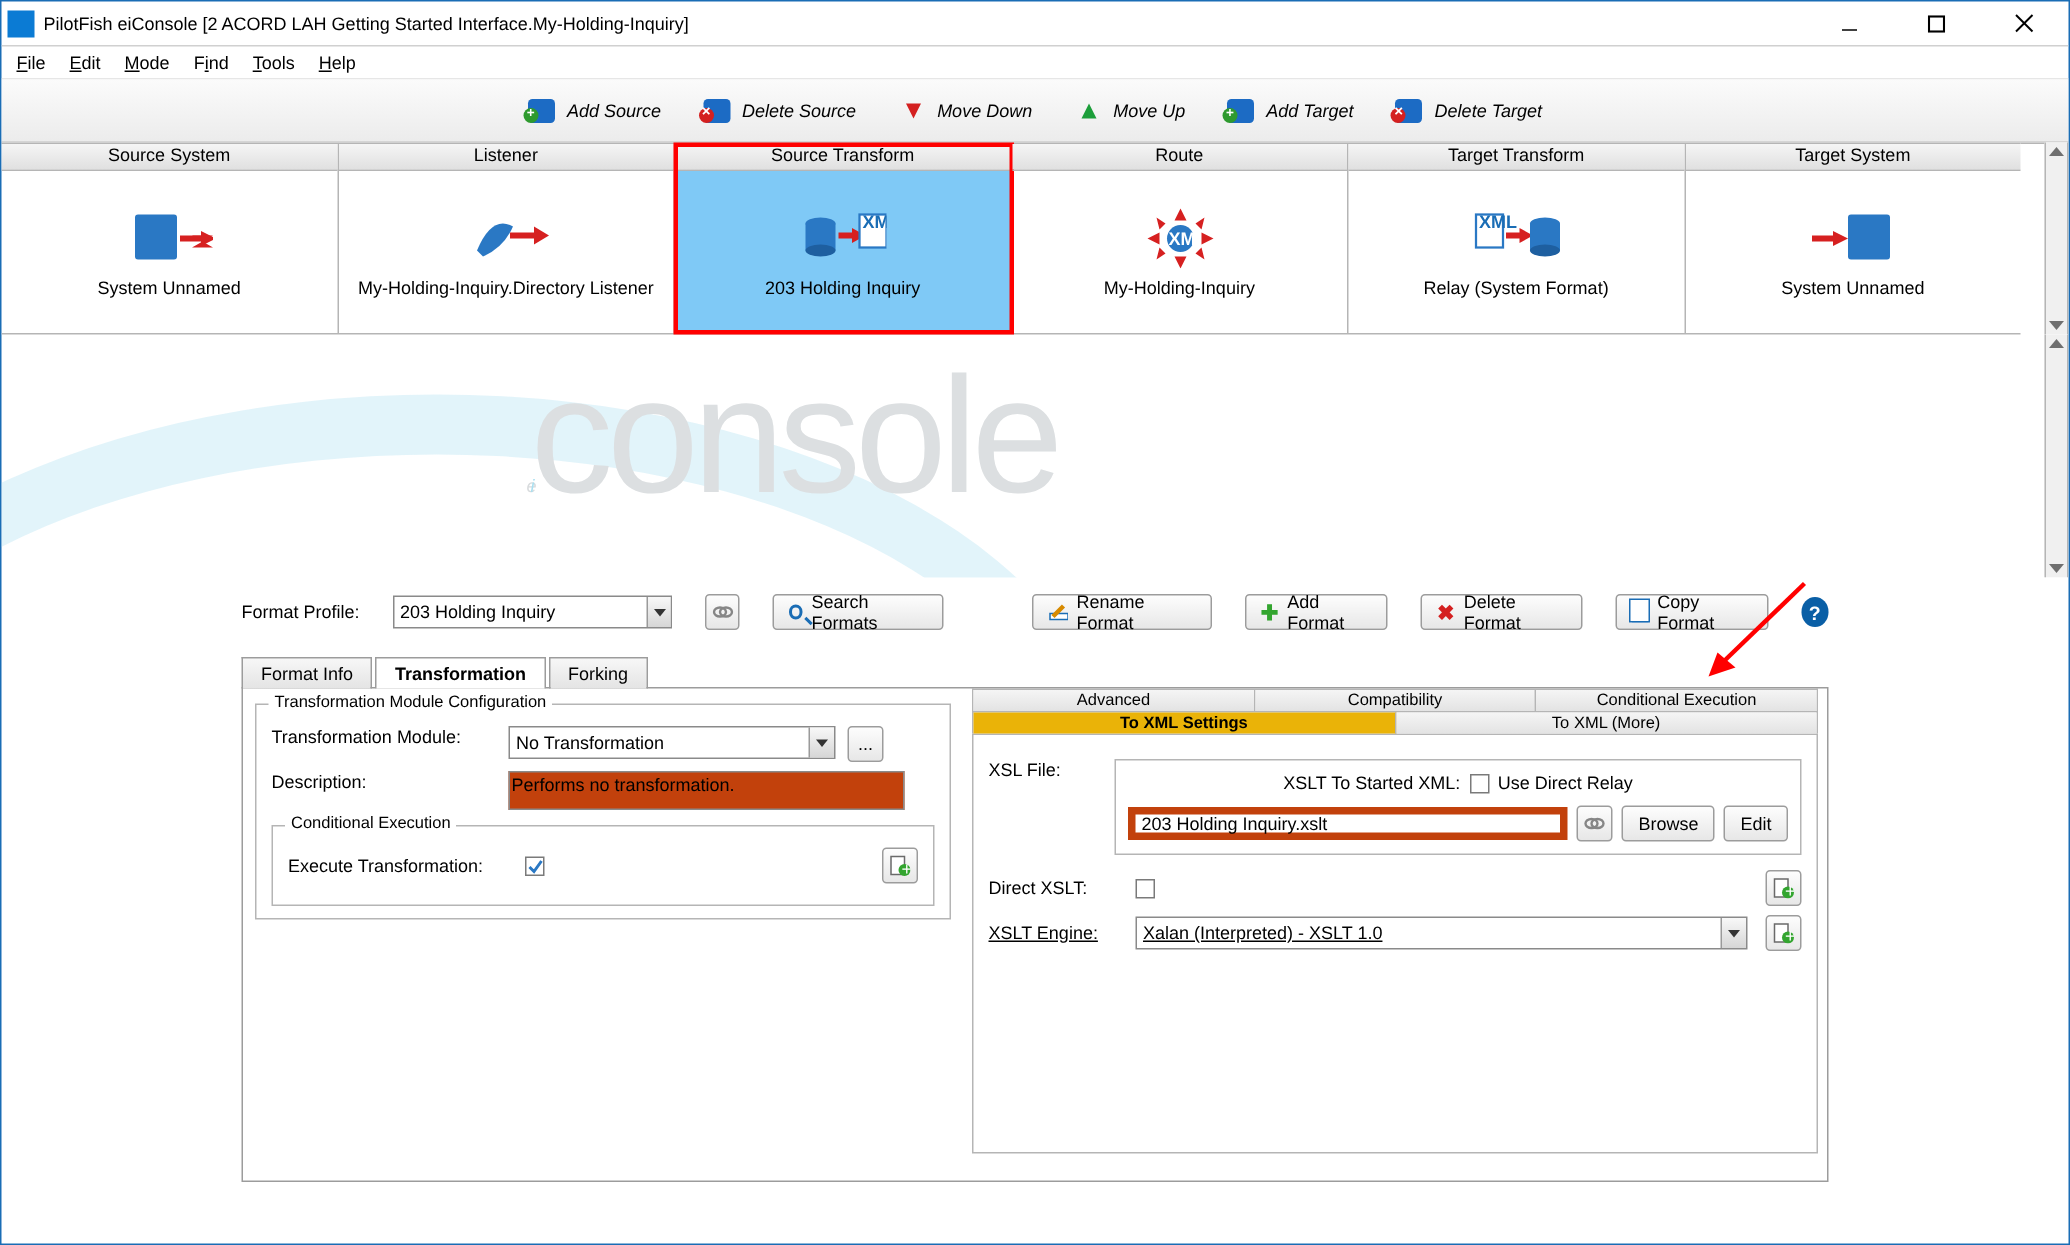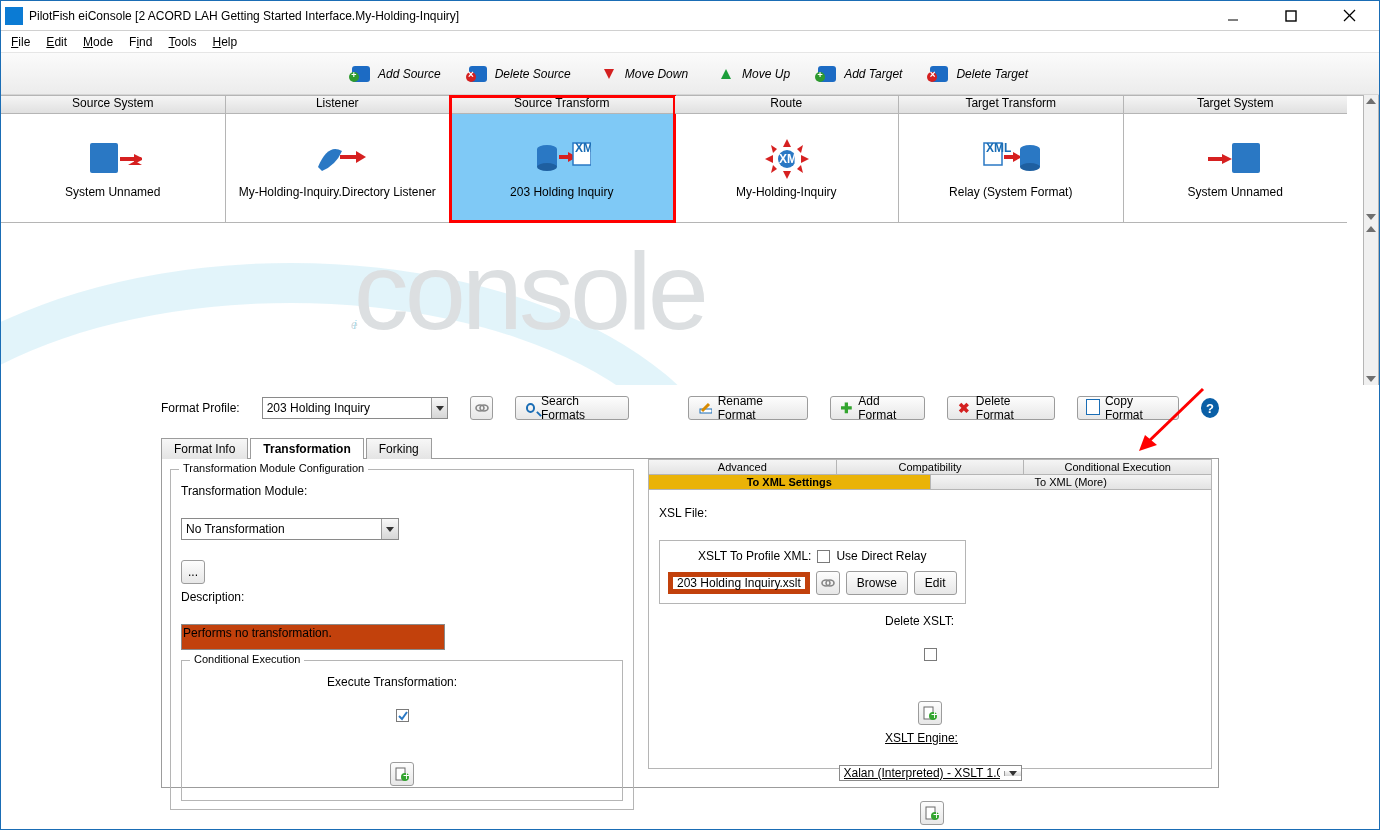--- a/index.html
+++ b/index.html
@@ -55,21 +55,21 @@
 .copyic{width:12px;height:14px;border:1px solid #1a6db5;position:relative;}
 .copyic::after{content:'';position:absolute;width:12px;height:14px;border:1px solid #1a6db5;background:#fff;left:-3px;top:-3px;}
 .helpcircle{width:20px;height:20px;border-radius:50%;background:#0a5fa6;color:#fff;display:flex;align-items:center;justify-content:center;font-weight:bold;font-size:13px;}
 .tabs { display:flex; margin:4px 0 0 160px; }
 .tab { border:1px solid #9c9c9c; border-bottom:none; padding:3px 12px; background:linear-gradient(#f7f7f7,#e4e4e4); margin-right:2px; position:relative; top:1px;margin-top:10px;}
 .tab.active{background:#fff;font-weight:bold;}
 .panel{border:1px solid #9c9c9c;margin:0 160px;height:330px;display:flex;}
 .leftpanel{width:480px;padding:8px;}
 .fieldset{border:1px solid #b5b5b5;padding:8px 10px;position:relative;margin-top:2px;}
 .fieldset .legend{position:absolute;top:-8px;left:8px;background:#fff;padding:0 4px;font-size:11px;}
-.formrow{display:flex;align-items:flex-start;margin:6px 0;gap:20px;flex-direction:column;}
+.formrow{display:flex;align-items:flex-start;margin:6px 0;gap:8px;}
 .formrow .flabel{width:150px;}
 .textarea{border:1px solid #8a8a8a;width:264px;height:26px;padding:1px;background:#c2410c;}
 .rightpanel{flex:1;padding:0 6px;}
 .subtabs{display:flex;border:1px solid #b5b5b5;border-bottom:none;}
 .subtab{flex:1;text-align:center;padding:1px 4px;border-right:1px solid #b5b5b5;background:linear-gradient(#f5f5f5,#e3e3e3);font-size:11px;}
 .subtab.active{background:#eab308;font-weight:bold;}
 .subtabrow2{display:flex;}
 .subtabrow2>.subtab:last-child{border-right:none;}
 .subpanel{border:1px solid #b5b5b5;padding:10px;height:280px;}
 .xslbox{border:1px solid #b5b5b5;padding:8px;margin-left:84px;}
@@ -354,39 +354,39 @@
     </div>
     <div class="subtabs subtabrow2">
       <div class="subtab active">To XML Settings</div>
       <div class="subtab">To XML (More)</div>
     </div>
     <div class="subpanel">
       <div class="formrow">
         <span style="width:76px;">XSL File:</span>
         <div class="xslbox" style="flex:1;margin-left:0;">
           <div style="display:flex;align-items:center;justify-content:center;gap:6px;margin-bottom:8px;">
-            <span>XSLT To Profile XML:</span>
+            <span>XSLT To Started XML:</span>
             <span class="checkbox"></span>
             <span>Use Direct Relay</span>
           </div>
           <div style="display:flex;gap:6px;align-items:center;">
             <div class="innerinput" style="flex:1;">203 Holding Inquiry.xslt</div>
             <div class="btn iconbtn">
                 <svg width="14" height="10">
                   <ellipse cx="5" cy="5" rx="4" ry="3" fill="none" stroke="#868686" stroke-width="1.6"></ellipse>
                   <ellipse cx="9" cy="5" rx="4" ry="3" fill="none" stroke="#868686" stroke-width="1.6"></ellipse>
                 </svg>
               </div>
             <div class="btn">Browse</div>
             <div class="btn">Edit</div>
           </div>
         </div>
       </div>
       <div class="formrow" style="align-items:center;margin-top:10px;">
-        <span style="width:90px;">Delete XSLT:</span>
+        <span style="width:90px;">Direct XSLT:</span>
         <span class="checkbox"></span>
         <div style="flex:1;"></div>
         <div class="btn iconbtn">
             <svg width="14" height="14">
               <rect x="1" y="1" width="9" height="12" fill="#fff" stroke="#6a6a6a"></rect>
               <circle cx="10" cy="10" r="4" fill="#33a52f"></circle>
               <text x="8" y="13" font-size="8" fill="#fff">+</text>
             </svg>
           </div>
       </div>

